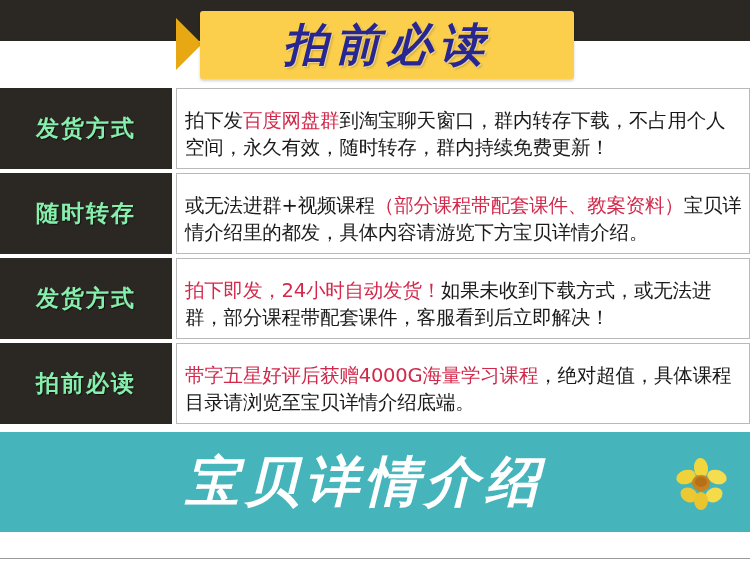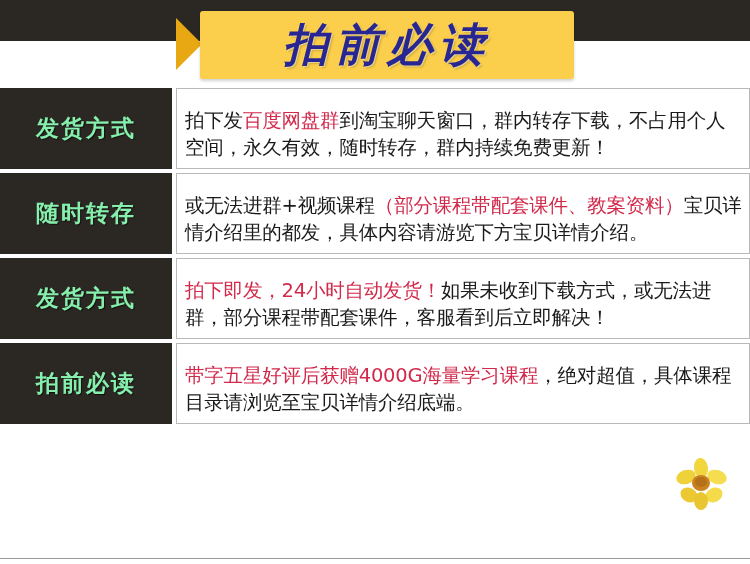--- a/index.html
+++ b/index.html
@@ -248,20 +248,26 @@
       </div>
       <div class="info-row">
         <div class="row-label">拍前必读</div>
         <div class="row-gap"></div>
         <div class="row-content">
           <div><span class="hl">带字五星好评后获赠4000G海量学习课程</span><span>，绝对超值，具体课程目录请浏览至宝贝详情介绍底端。</span></div>
         </div>
       </div>
     </div>
 
+  <div class="teal-zone">
+    <div class="teal-title">宝贝详情介绍</div>
+    <svg class="scallop" viewBox="0 0 750 18" preserveAspectRatio="none">
+      <path id="scallop-path" d="M0,0 L750,0 L750,3.6 Q718.8,18 687.5,3.6 Q656.3,18 625.0,3.6 Q593.8,18 562.5,3.6 Q531.3,18 500.0,3.6 Q468.8,18 437.5,3.6 Q406.3,18 375.0,3.6 Q343.8,18 312.5,3.6 Q281.3,18 250.0,3.6 Q218.8,18 187.5,3.6 Q156.3,18 125.0,3.6 Q93.8,18 62.5,3.6 Q31.3,18 0.0,3.6 Z" fill="#45b5bb"></path>
+    </svg>
+  </div>
 
   <svg class="flower" viewBox="0 0 58 58">
     <g>
       <ellipse cx="29" cy="13" rx="7" ry="10" fill="#f2d63e" transform="rotate(-8 29 13)"></ellipse>
       <ellipse cx="14" cy="22" rx="10" ry="7" fill="#efd13a" transform="rotate(-18 14 22)"></ellipse>
       <ellipse cx="45" cy="22" rx="10" ry="7" fill="#f6dc4f" transform="rotate(18 45 22)"></ellipse>
       <ellipse cx="17" cy="40" rx="9" ry="7" fill="#ecc932" transform="rotate(28 17 40)"></ellipse>
       <ellipse cx="42" cy="40" rx="9" ry="7" fill="#f5da4a" transform="rotate(-28 42 40)"></ellipse>
       <ellipse cx="29" cy="46" rx="7" ry="9" fill="#e9c52f"></ellipse>
       <ellipse cx="29" cy="28" rx="9" ry="8" fill="#c9821d"></ellipse>

